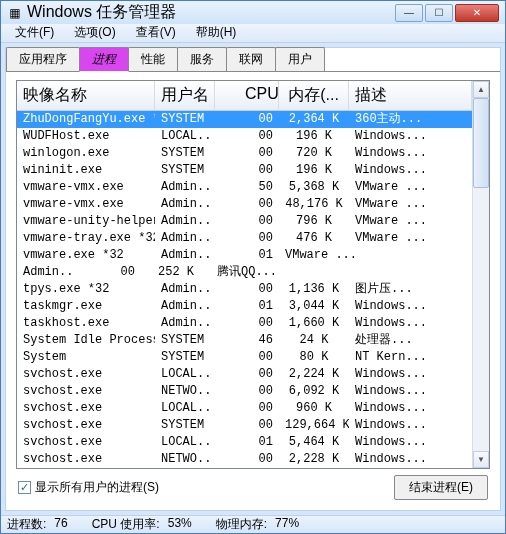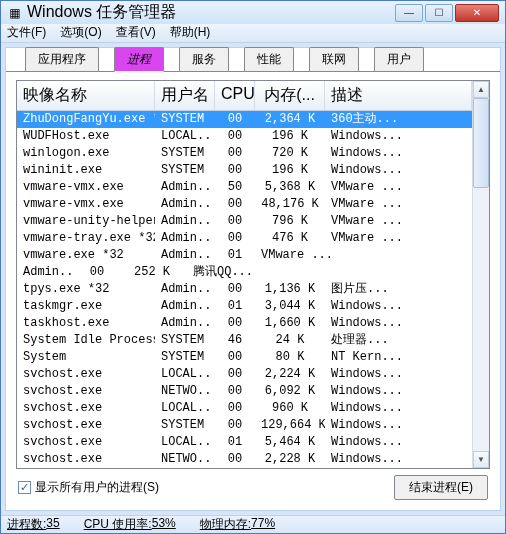--- a/index.html
+++ b/index.html
@@ -4,45 +4,45 @@
 <style>
   * { box-sizing: border-box; margin: 0; padding: 0; }
   body { font-family: "Microsoft YaHei", Tahoma, sans-serif; font-size: 12px; background: #fff; }
   .window { width: 506px; height: 534px; border: 1px solid #4b7bbf; background: #d6e6f8; position: relative; display: flex; flex-direction: column; }
   .titlebar { height: 28px; background: linear-gradient(to bottom,#eaf3fd,#cfe3f8); display: flex; align-items: center; padding: 0 6px; gap: 4px; }
   .titlebar .ticon { width: 16px; height: 16px; display: flex; align-items: center; justify-content: center; }
   .titlebar .title { font-size: 16px; color: #000; flex: 1; }
   .winbtns { display: flex; gap: 0; }
   .winbtn { width: 28px; height: 18px; border: 1px solid #7ba7d1; background: linear-gradient(to bottom,#e9f2fb,#c8def4); display: flex; align-items: center; justify-content: center; font-size: 10px; color: #333; border-radius: 2px; margin-left: 2px; }
   .winbtn.close { background: linear-gradient(to bottom,#e9807a,#c0392b); color: #fff; width: 44px; border-color: #9e2b22; }
-  .menubar { height: 22px; background: linear-gradient(to bottom,#edf4fc,#dce9f8); display: flex; align-items: center; padding: 0 6px; gap: 14px; border-bottom: 1px solid #bcd2ea; }
+  .menubar { height: 22px; background: linear-gradient(to bottom,#edf4fc,#dce9f8); display: flex; align-items: center; padding: 0 14px; gap: 20px; border-bottom: 1px solid #bcd2ea; }
   .menubar span { color: #000; cursor: default; }
   .client { flex: 1; background: #fff; margin: 4px; border: 1px solid #bcd2ea; display: flex; flex-direction: column; }
-  .tabs { height: 24px; display: flex; align-items: flex-end; padding-left: 19px; background: #fff; border-bottom: 1px solid #888; gap: 16px; }
+  .tabs { height: 24px; display: flex; align-items: flex-end; padding-left: 0; background: #fff; border-bottom: 1px solid #888; gap: 0; }
   .tab { padding: 3px 12px; border: 1px solid #888; border-bottom: none; background: #f0f0f0; margin-right: -1px; font-size: 12px; border-radius: 2px 2px 0 0; position: relative; }
   .tab.active { background: #d946ef; z-index: 2; border-bottom: 1px solid #fff; margin-bottom: -1px; font-style: italic; }
   .tabcontent { flex: 1; padding: 8px 10px 8px 10px; display: flex; flex-direction: column; }
   .listpanel { flex: 1; border: 1px solid #828790; background: #fff; display: flex; flex-direction: column; overflow: hidden; }
   .listhead { display: flex; background: linear-gradient(to bottom,#fff,#e9eff7); border-bottom: 1px solid #c4cfdd; font-size: 16px; }
   .listhead .col { padding: 4px 6px; border-right: 1px solid #d5dde8; overflow: hidden; white-space: nowrap; }
   .listbody { flex: 1; overflow: hidden; font-family: "SimSun","Courier New",monospace; font-size: 12px; }
   .row { display: flex; height: 17px; line-height: 17px; }
   .row.selected { background: #3399ff; color: #fff; }
   .row .cell { padding: 0 6px; overflow: hidden; white-space: nowrap; }
   .c0 { width: 138px; }
   .c1 { width: 60px; }
-  .c2 { width: 40px; text-align: center; }
+  .c2 { width: 40px; text-align: right; margin-left: 24px; }
   .c3 { width: 70px; text-align: center; padding-right: 10px; }
   .c4 { flex: 1; }
   .bottombar { display: flex; align-items: center; justify-content: space-between; padding: 6px 2px 2px 2px; }
   .checkbox { display: flex; align-items: center; gap: 4px; }
   .checkbox .box { width: 13px; height: 13px; border: 1px solid #6b8fb3; background: #fff; display: flex; align-items: center; justify-content: center; color: #2a65a5; font-size: 11px; line-height: 1; }
   .endbtn { border: 1px solid #828790; background: #f0f0f0; padding: 3px 14px; font-size: 12px; border-radius: 2px; }
   .statusbar { height: 22px; background: linear-gradient(to bottom,#eaf3fd,#d6e6f8); border-top: 1px solid #bcd2ea; display: flex; align-items: center; padding: 0 6px; gap: 24px; font-size: 12px; }
-  .statusbar .sitem { display: flex; gap: 0; text-decoration: underline; }
+  .statusbar .sitem { display: flex; gap: 8px; }
   .scrollbar { width: 17px; background: #f0f0f0; border-left: 1px solid #d5dde8; display: flex; flex-direction: column; }
   .scrollbar .arrow { height: 17px; background: linear-gradient(to bottom,#f8fafd,#e3ebf5); border: 1px solid #c4cfdd; display: flex; align-items: center; justify-content: center; font-size: 8px; color: #555; }
   .scrollbar .track { flex: 1; background: #eef2f8; }
   .scrollbar .thumb { height: 90px; background: linear-gradient(to right,#e8f0fa,#cfe0f3); border: 1px solid #a8c0db; border-radius: 2px; margin: 0; }
   .listwrap { display: flex; flex: 1; overflow: hidden; }
 </style>
 </head>
 <body>
 
 <div class="window">
@@ -61,22 +61,22 @@
       <span>文件(F)</span>
       <span>选项(O)</span>
       <span>查看(V)</span>
       <span>帮助(H)</span>
     </div>
 
   <div class="client">
     <div class="tabs" id="tabs">
         <div class="tab">应用程序</div>
         <div class="tab active">进程</div>
+        <div class="tab">性能</div>
         <div class="tab">服务</div>
-        <div class="tab">性能</div>
         <div class="tab">联网</div>
         <div class="tab">用户</div>
       </div>
 
     <div class="tabcontent">
       <div class="listpanel">
         <div class="listwrap">
           <div style="flex:1;display:flex;flex-direction:column;overflow:hidden;">
             <div class="listhead" id="listhead">
                 <div class="col c0">映像名称</div>
@@ -249,21 +249,21 @@
           <span>显示所有用户的进程(S)</span>
         </label>
         <button class="endbtn">结束进程(E)</button>
       </div>
     </div>
   </div>
 
   <div class="statusbar">
     <div class="sitem">
       <span>进程数:</span>
-        <span>35</span>
+        <span>76</span>
     </div>
     <div class="sitem">
       <span>CPU 使用率:</span>
         <span>53%</span>
     </div>
     <div class="sitem">
       <span>物理内存:</span>
         <span>77%</span>
     </div>
   </div>

